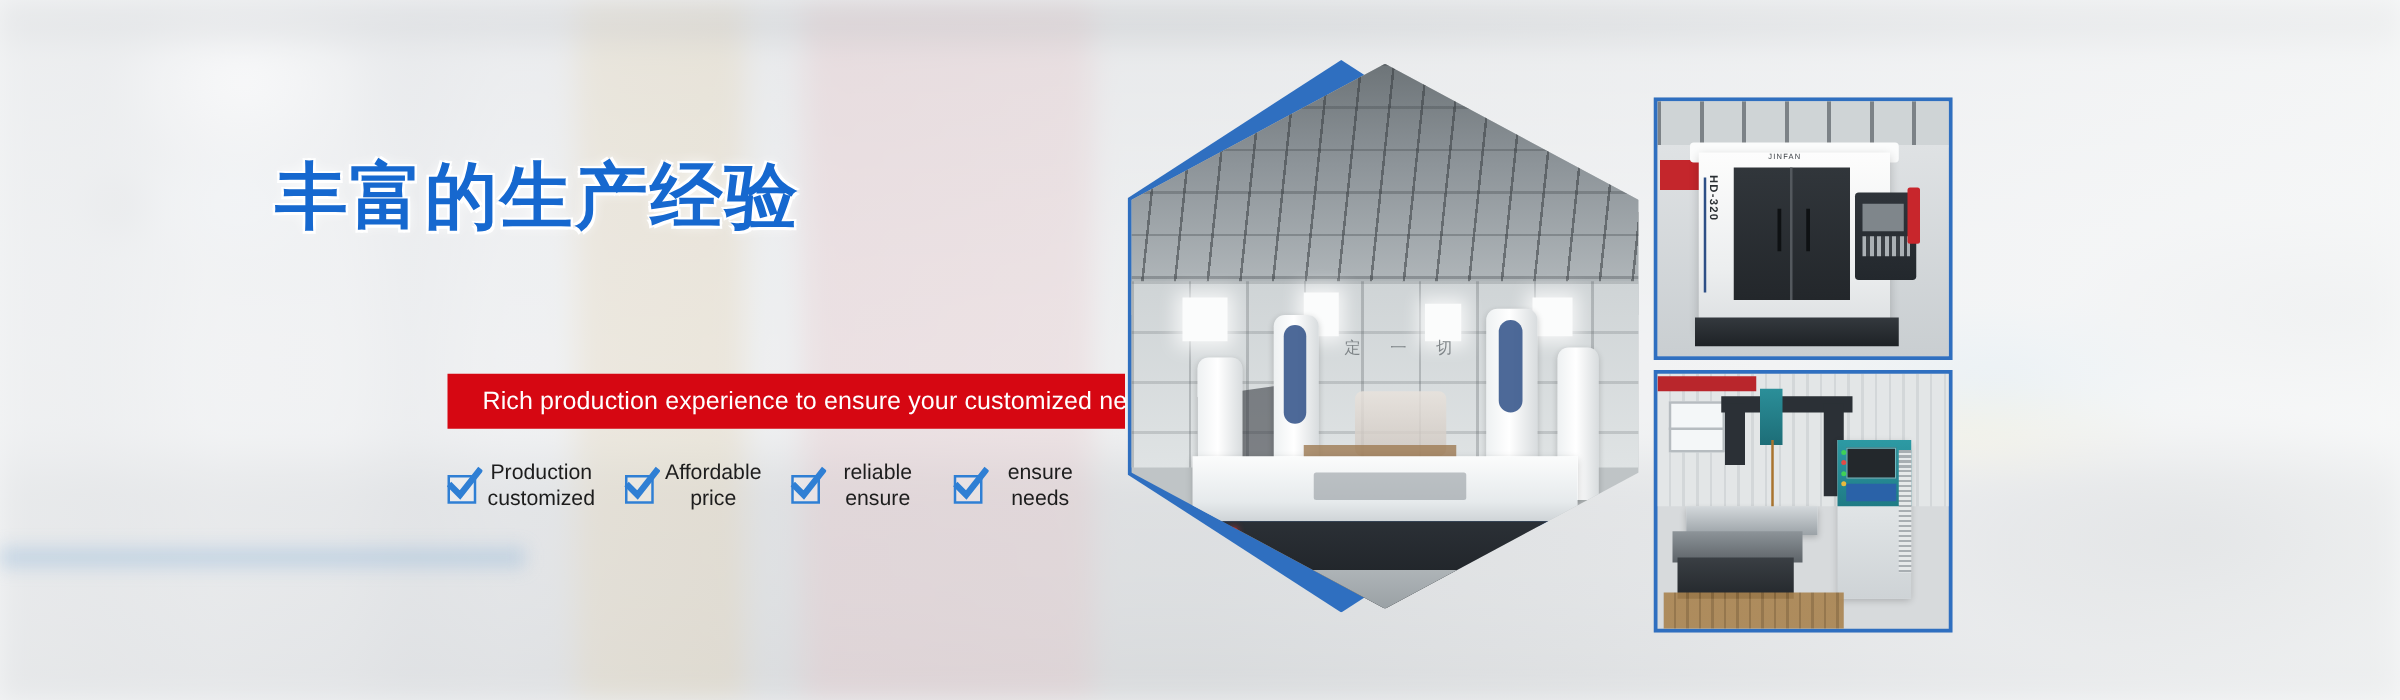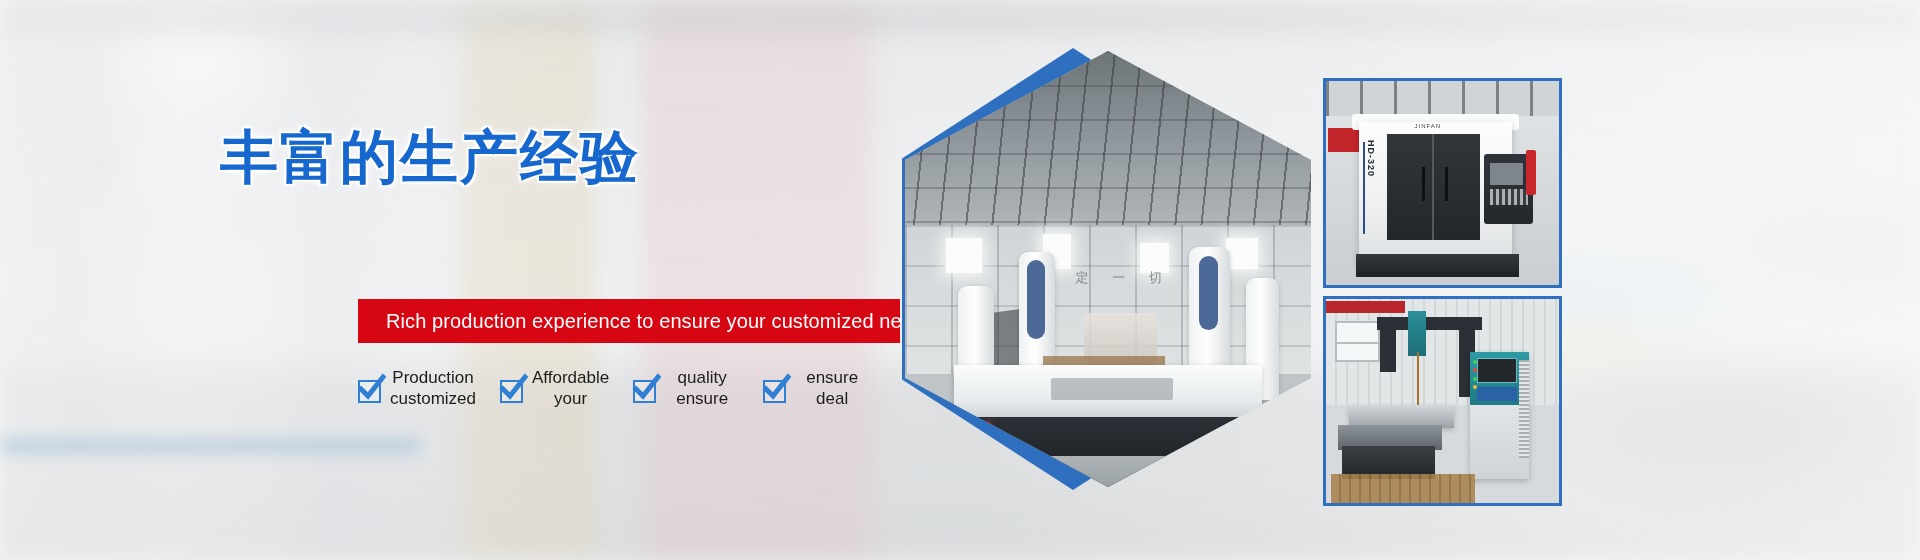--- a/index.html
+++ b/index.html
@@ -254,45 +254,45 @@
       </div>
 
       <div class="feat">
         <span class="cbx">
           <svg viewBox="0 0 30 30" aria-hidden="true">
             <path d="M5 16 L12 23 L27 4" fill="none" stroke="#2f7fd4" stroke-width="5" stroke-linecap="square"></path>
           </svg>
         </span>
         <span class="feat-label">
           <span>Affordable</span><br>
-          <span>your</span>
+          <span>price</span>
         </span>
       </div>
 
       <div class="feat">
         <span class="cbx">
           <svg viewBox="0 0 30 30" aria-hidden="true">
             <path d="M5 16 L12 23 L27 4" fill="none" stroke="#2f7fd4" stroke-width="5" stroke-linecap="square"></path>
           </svg>
         </span>
         <span class="feat-label">
-          <span>quality</span><br>
+          <span>reliable</span><br>
           <span>ensure</span>
         </span>
       </div>
 
       <div class="feat">
         <span class="cbx">
           <svg viewBox="0 0 30 30" aria-hidden="true">
             <path d="M5 16 L12 23 L27 4" fill="none" stroke="#2f7fd4" stroke-width="5" stroke-linecap="square"></path>
           </svg>
         </span>
         <span class="feat-label">
           <span>ensure</span><br>
-          <span>deal</span>
+          <span>needs</span>
         </span>
       </div>
 
     </div>
   </div>
 
   <div class="hex-wrap">
     <div class="hex border"></div>
     <div class="hex photo">
       <div class="hx-roof"></div>

